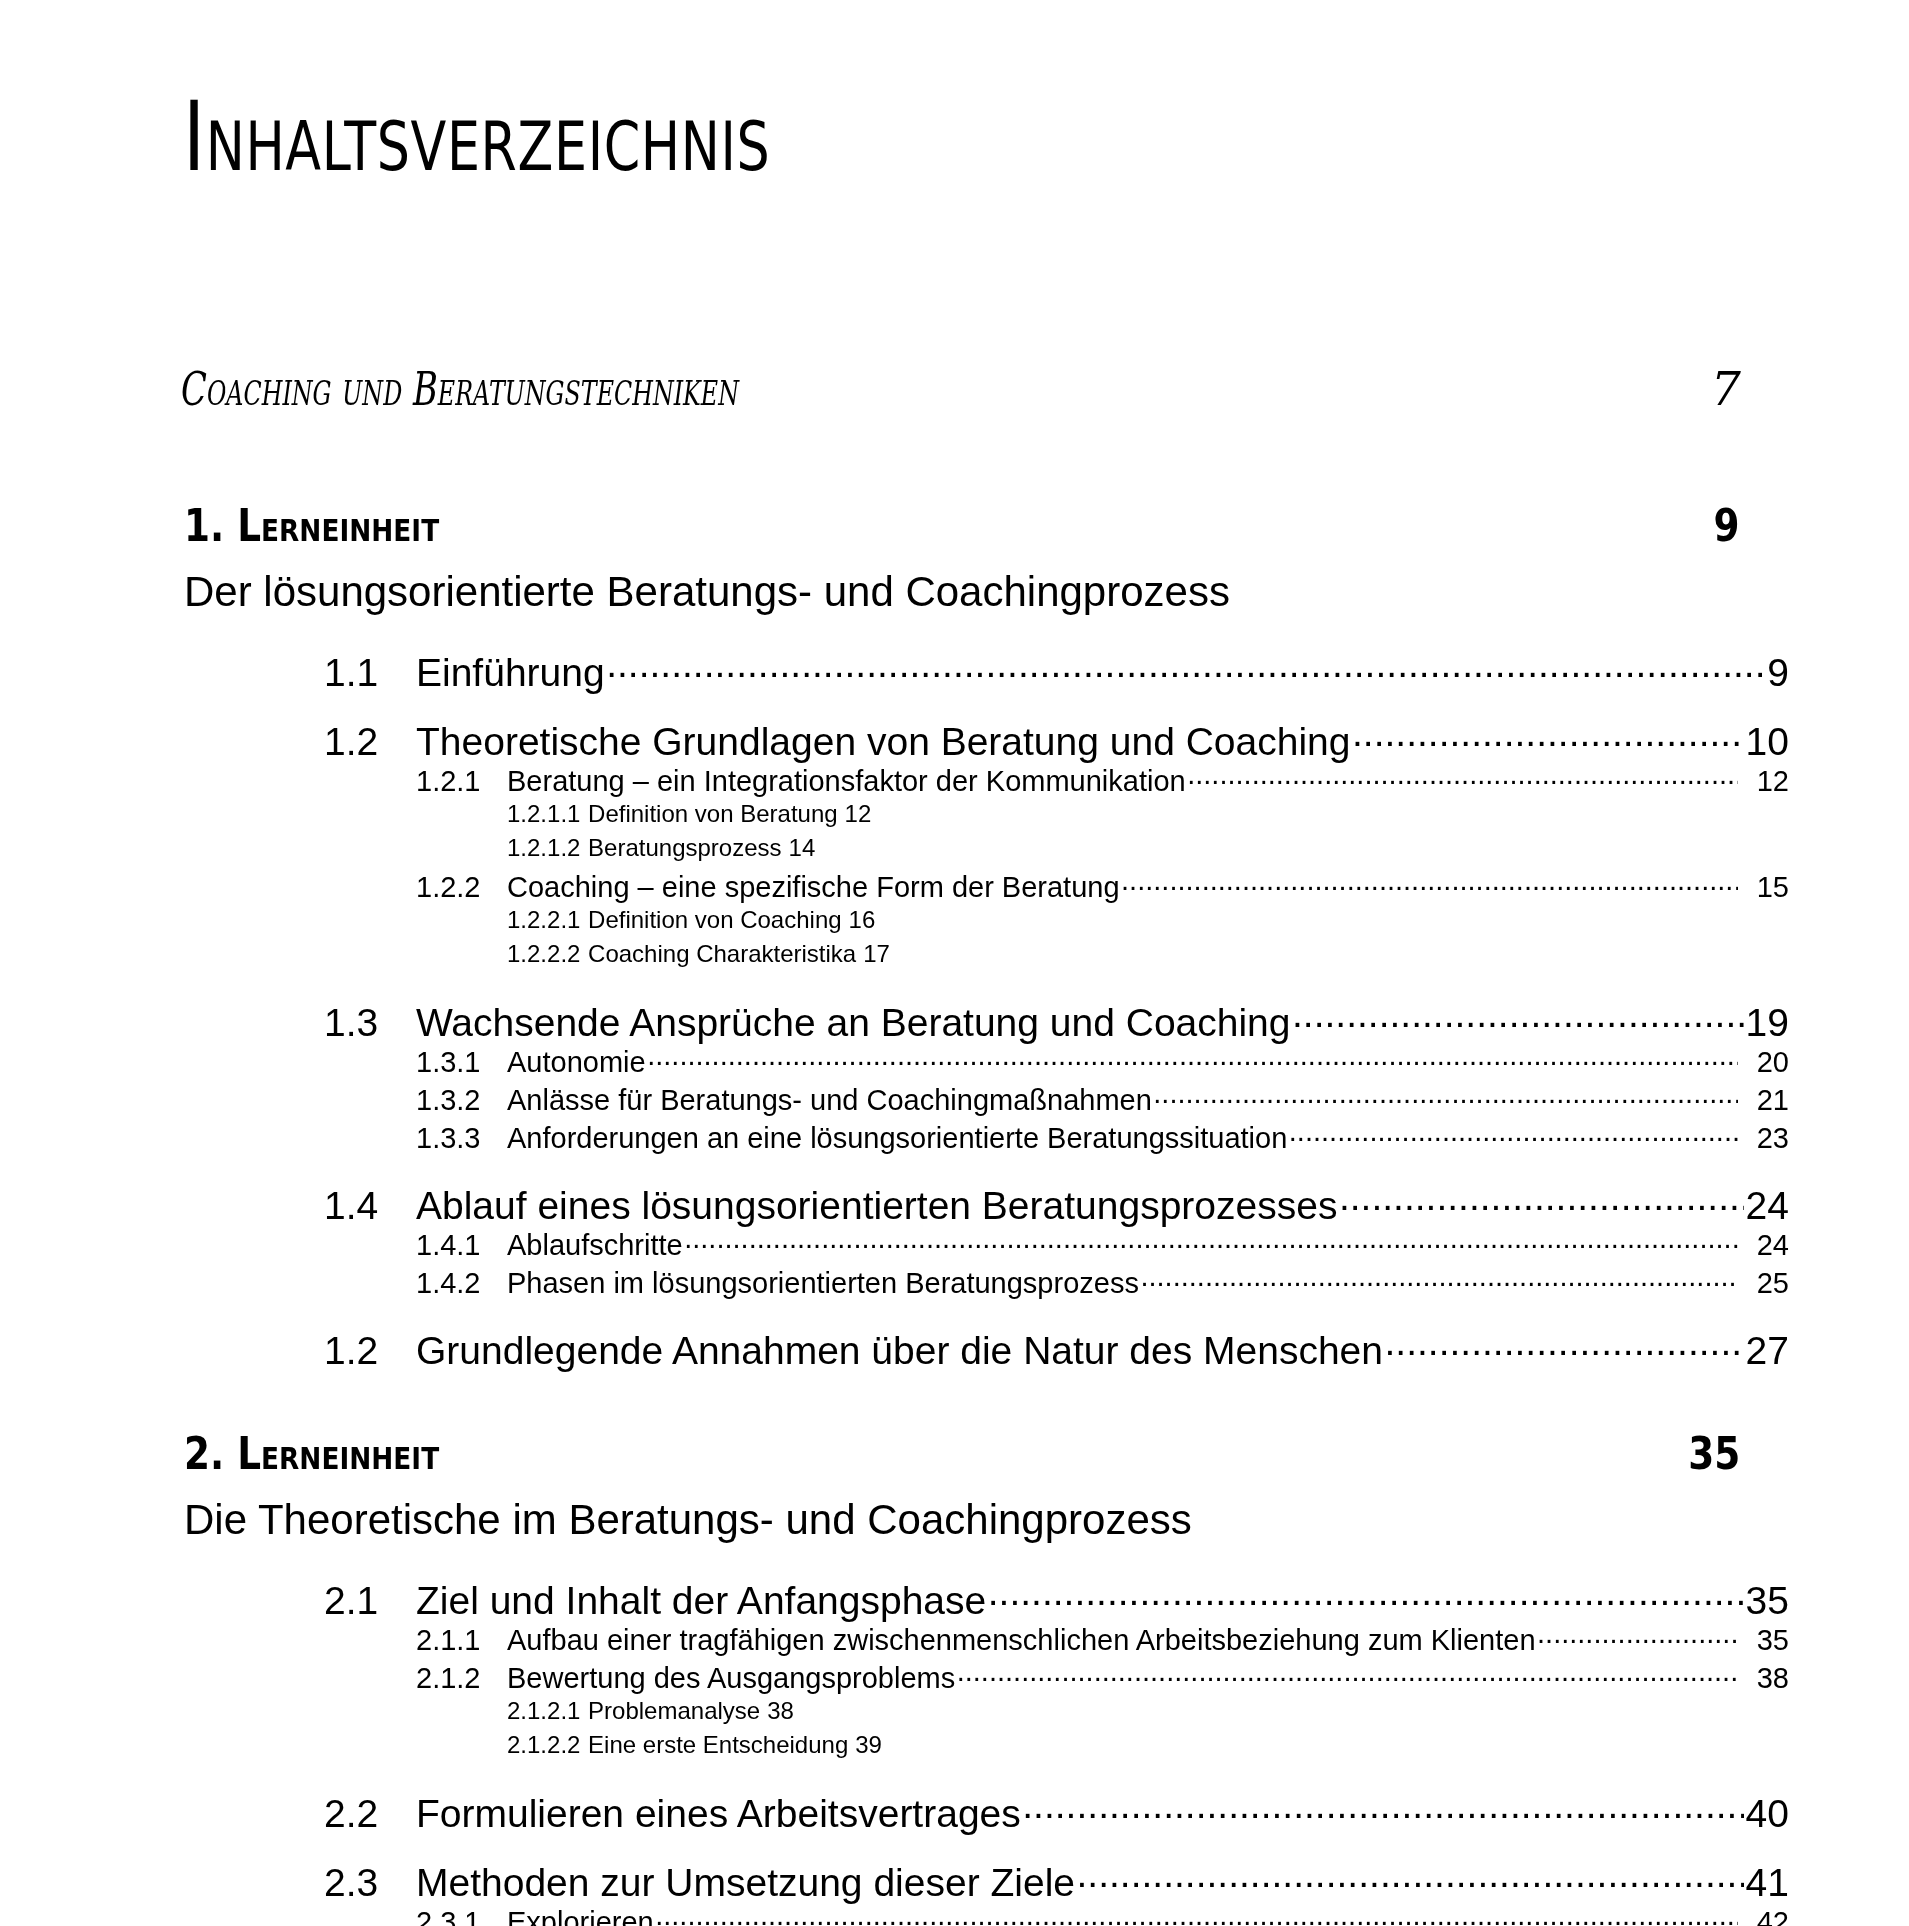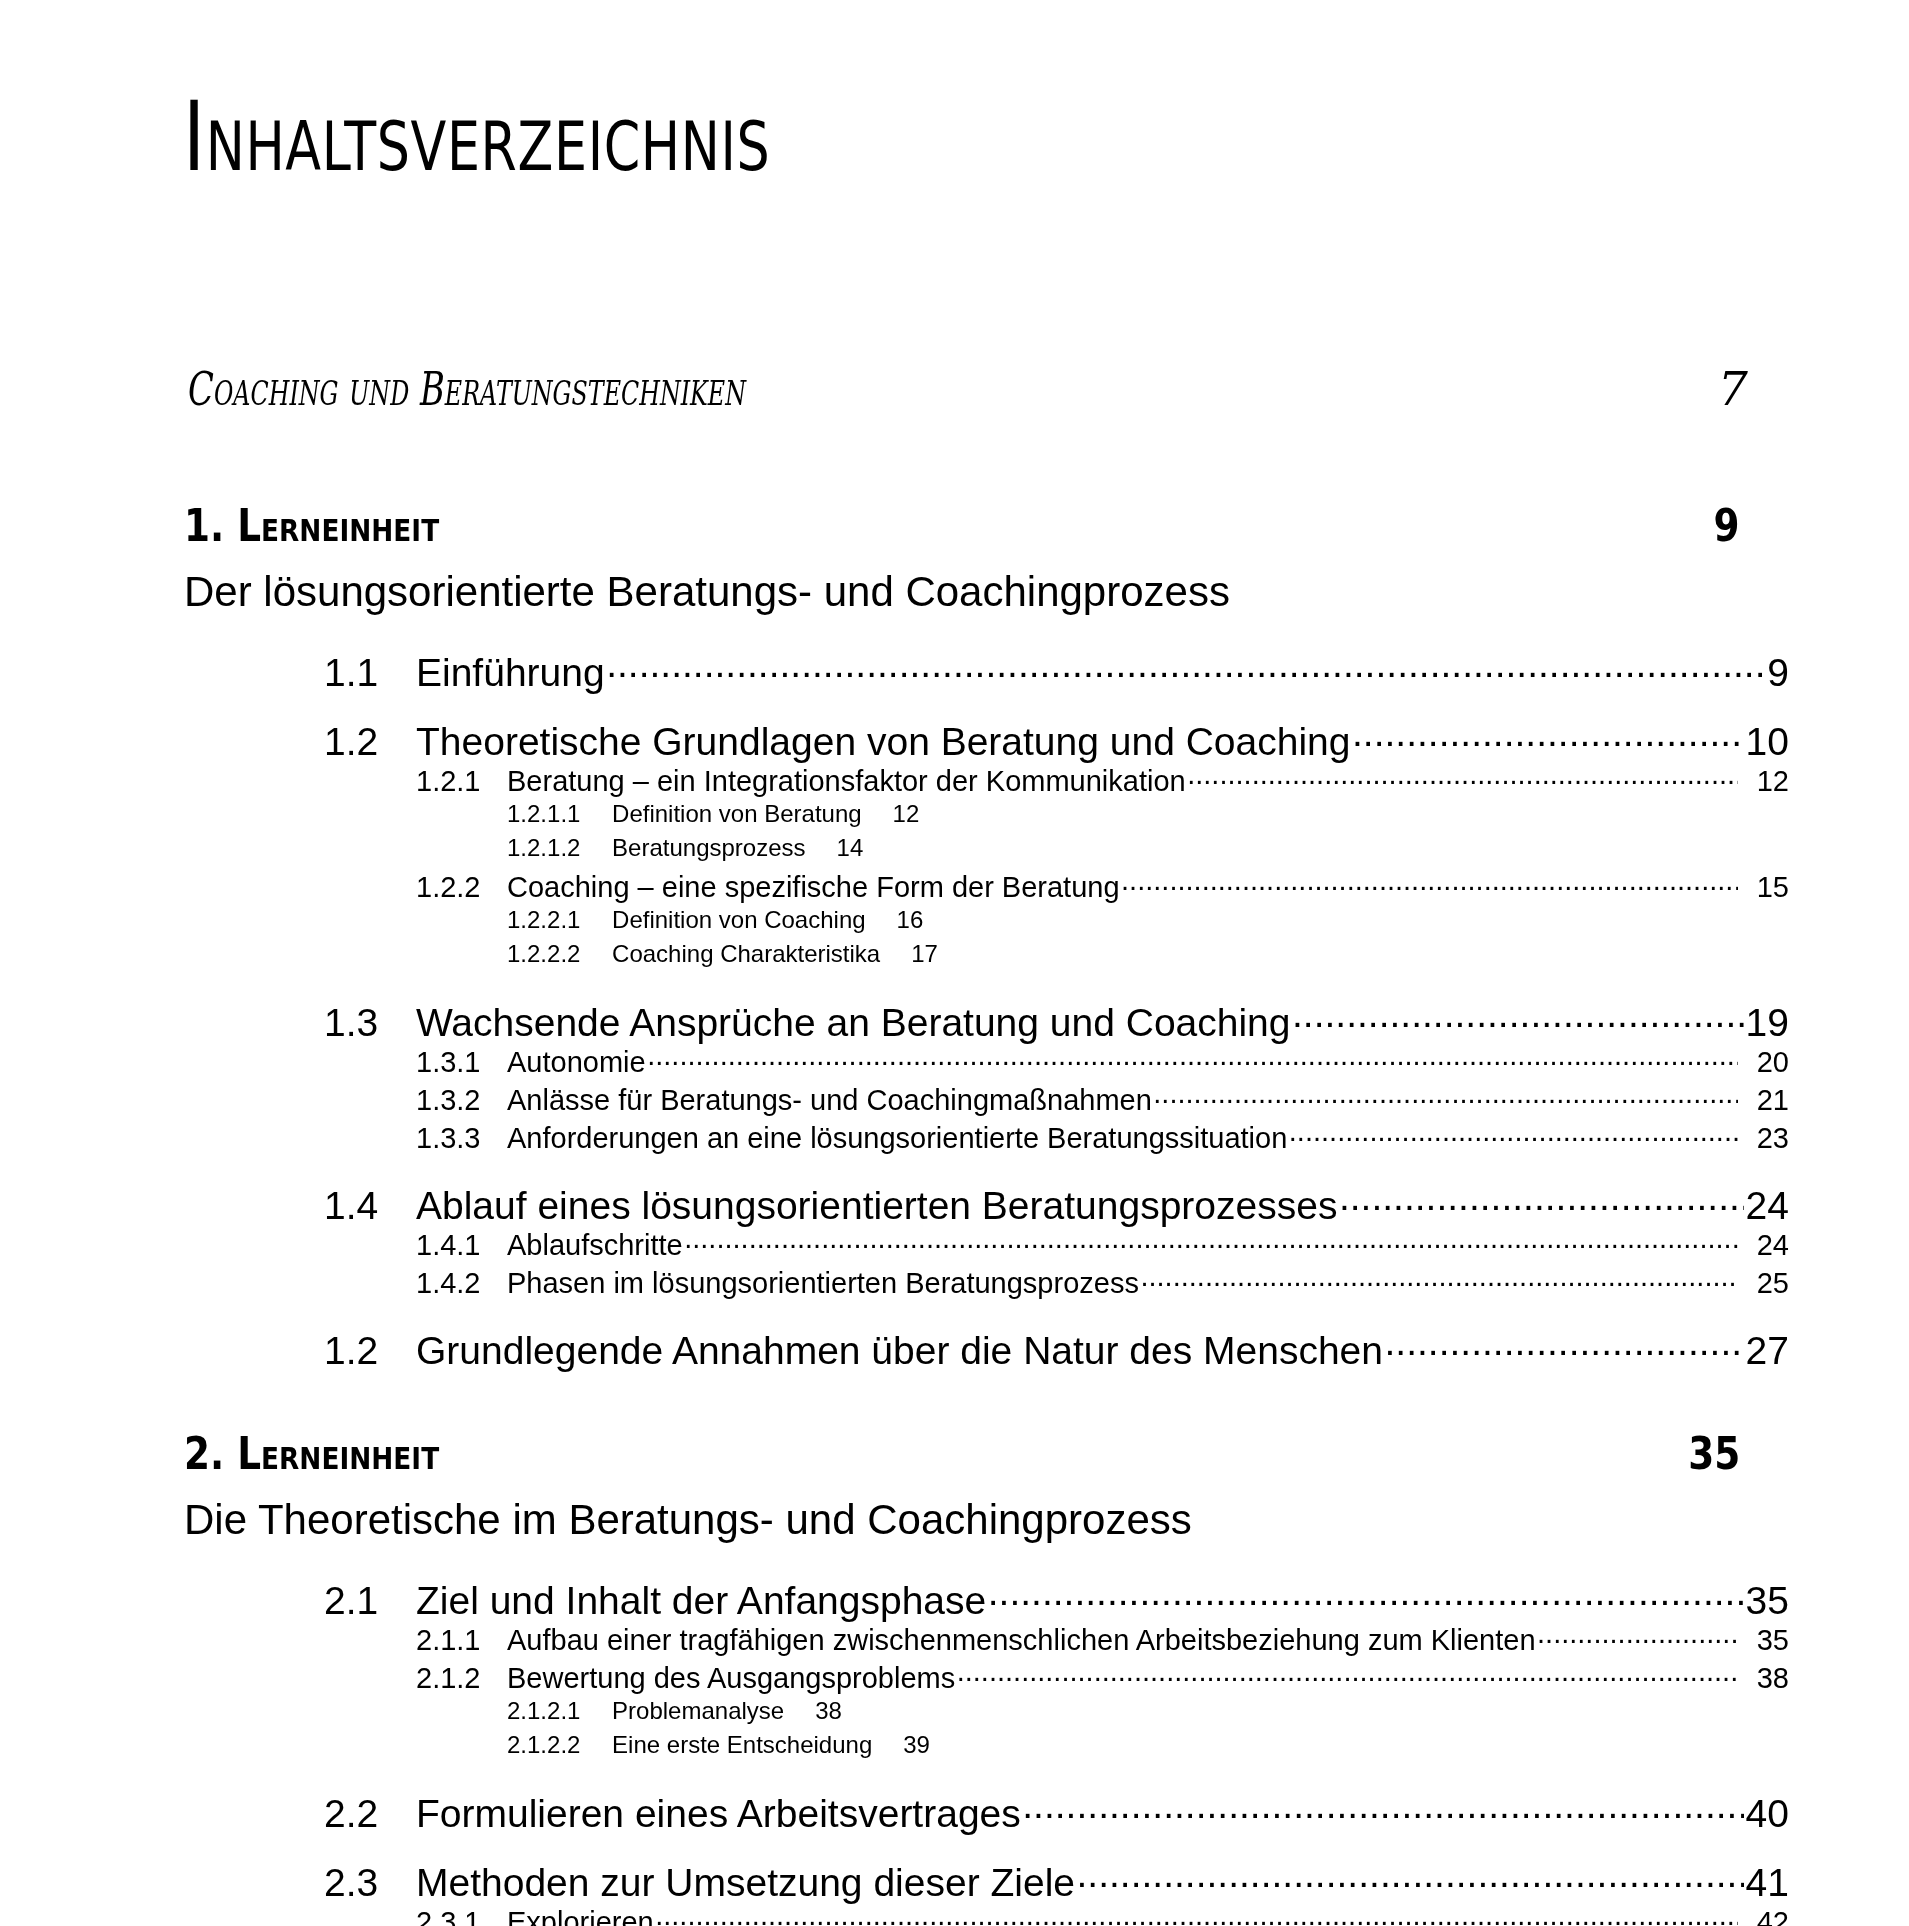--- a/index.html
+++ b/index.html
@@ -7,21 +7,21 @@
     width: 1910px; height: 2703px; position: relative; overflow: hidden;
     color: #000; font-family: "Liberation Sans", sans-serif;
   }
   .page-title {
     position: absolute; left: 183px; top: 89px;
     font-family: "DejaVu Sans", sans-serif; font-size: 96px; line-height: 1;
     font-variant: small-caps; letter-spacing: 0.8px; font-weight: normal;
     transform: scaleX(0.78); transform-origin: left top;
   }
   .course-row {
-    position: absolute; left: 188px; width: 1560px; top: 354px; height: 62px;
+    position: absolute; left: 181px; width: 1560px; top: 354px; height: 62px;
     display: flex; justify-content: space-between; align-items: flex-end;
     font-family: "DejaVu Serif", serif; font-style: italic; font-size: 47px;
     font-variant: small-caps;
   }
   .course-row .course-title { transform: scaleX(0.72); transform-origin: left bottom; }
   .unit { position: absolute; left: 184px; width: 1556px; }
   .unit-head {
     display: flex; justify-content: space-between; align-items: flex-end;
     font-family: "DejaVu Sans", sans-serif; font-weight: bold; font-size: 44px;
     height: 54px;
@@ -43,21 +43,21 @@
   .row .dots::after {
     content: "....................................................................................................................................................................................................................................................................................................................................................................................";
     position: absolute; left: 0; bottom: 0; white-space: nowrap; letter-spacing: 0;
   }
   .row .page { flex: 0 0 auto; text-align: right; }
   .lvl2 { font-size: 39px; height: 46px; margin-top: 23px; }
   .lvl2 .num { width: 92px; }
   .lvl3 { font-size: 29px; height: 38px; padding-left: 92px; }
   .lvl3 .num { width: 91px; }
   .lvl3 .page { min-width: 42px; padding-left: 7.7px; }
-  .lvl4 { font-size: 24px; height: 34px; padding-left: 183px; gap: 24px; }
+  .lvl4 { font-size: 24px; height: 34px; padding-left: 183px; }
   .lvl4 .num { margin-right: 7.7px; }
   .lvl4 .label { margin-right: 7px; }
 </style>
 </head>
 <body>
 
 <div class="page-title">Inhaltsverzeichnis</div>
 
 <div class="course-row">
   <span class="course-title">Coaching und Beratungstechniken</span>

